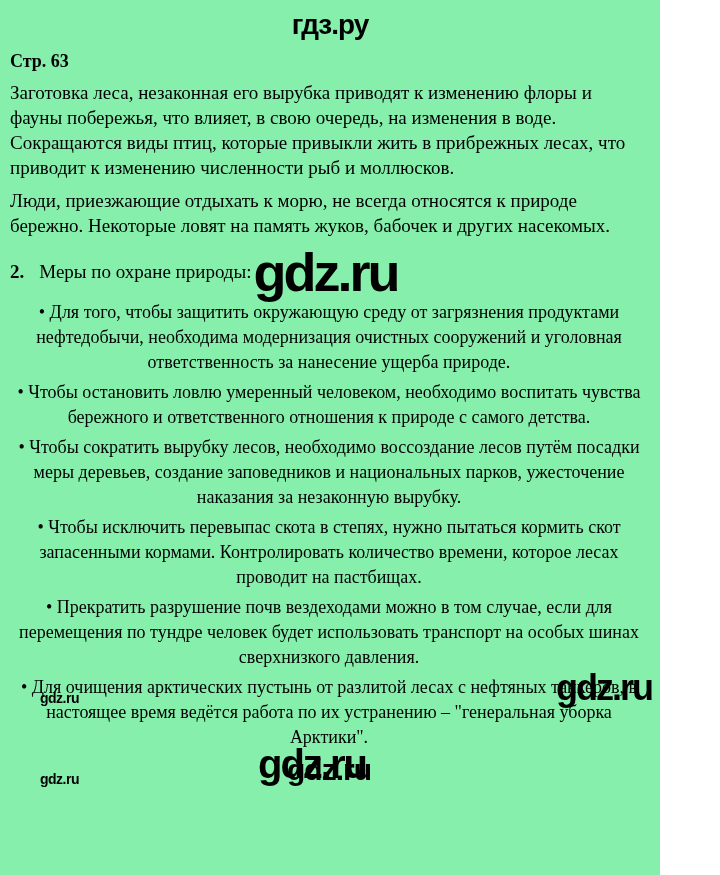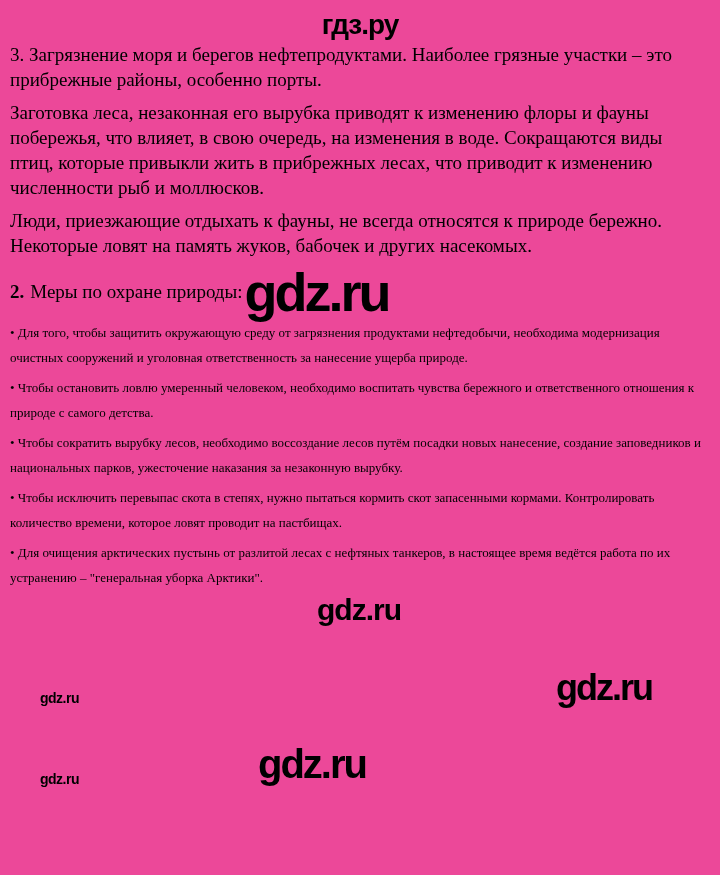--- a/index.html
+++ b/index.html
@@ -1,19 +1,19 @@
 <!DOCTYPE html>
 <html><head>
 <meta charset="utf-8">
 <style>
   html,body{margin:0;padding:0;background:#ffffff;}
   .page{
     position:relative;
-    width:720px;height:875px;
-    background:#ec4899;color:#000;
+    width:660px;height:875px;
+    background:#86efac;color:#000;
     overflow:hidden;
     font-family:"Liberation Serif", serif;
   }
   .header-logo{
     padding-top:8px;
     text-align:center;
     font-family:"Liberation Sans", sans-serif;
     font-weight:bold;
     font-size:28px;line-height:1.2;
     letter-spacing:-1px;
@@ -28,28 +28,28 @@
     margin:0 0 8px 0;
     font-size:19px;line-height:25px;
   }
   .section-row{
     display:flex;align-items:center;
     height:52px;
     margin:8px 0 2px 0;
     overflow:visible;
   }
   .section-number{font-weight:bold;font-size:19px;}
-  .section-title{font-size:19px;margin-left:6px;}
+  .section-title{font-size:19px;margin-left:15px;}
   .wm{
     font-family:"Liberation Sans", sans-serif;
     font-weight:bold;color:#000;
     line-height:1;white-space:nowrap;
   }
   .wm-xl{font-size:54px;letter-spacing:-3px;margin-left:2px;}
-  .measures p{margin:0 0 5px 0;font-size:13px;line-height:25px;}
+  .measures p{margin:0 0 5px 0;font-size:18px;line-height:25px;text-align:center;}
   .wm-abs{position:absolute;}
   .wm-md-right{top:670px;left:556px;font-size:36px;letter-spacing:-2px;}
   .wm-sm-1{top:691px;left:40px;font-size:14px;letter-spacing:-0.5px;}
   .wm-md-bottom{top:744px;left:258px;font-size:40px;letter-spacing:-2px;}
   .wm-sm-2{top:772px;left:40px;font-size:14px;letter-spacing:-0.5px;}
   .footer-logo{
     margin-top:2px;
     text-align:center;
     font-family:"Liberation Sans", sans-serif;
     font-weight:bold;
@@ -59,36 +59,37 @@
 </style>
 </head>
 <body>
 
 <div class="page">
 
   <div class="header-logo">гдз.ру</div>
 
   <div class="content">
 
+    <div class="page-label">Стр. 63</div>
 
-    <p class="body-par">3. Загрязнение моря и берегов нефтепродуктами. Наиболее грязные участки – это прибрежные районы, особенно порты.</p>
     <p class="body-par">Заготовка леса, незаконная его вырубка приводят к изменению флоры и фауны побережья, что влияет, в свою очередь, на изменения в воде. Сокращаются виды птиц, которые привыкли жить в прибрежных лесах, что приводит к изменению численности рыб и моллюсков.</p>
-    <p class="body-par">Люди, приезжающие отдыхать к фауны, не всегда относятся к природе бережно. Некоторые ловят на память жуков, бабочек и других насекомых.</p>
+    <p class="body-par">Люди, приезжающие отдыхать к морю, не всегда относятся к природе бережно. Некоторые ловят на память жуков, бабочек и других насекомых.</p>
 
     <div class="section-row">
       <span class="section-number">2.</span>
       <span class="section-title">Меры по охране природы:</span>
       <span class="wm wm-xl">gdz.ru</span>
     </div>
 
     <div class="measures">
       <p>• Для того, чтобы защитить окружающую среду от загрязнения продуктами нефтедобычи, необходима модернизация очистных сооружений и уголовная ответственность за нанесение ущерба природе.</p>
       <p>• Чтобы остановить ловлю умеренный человеком, необходимо воспитать чувства бережного и ответственного отношения к природе с самого детства.</p>
-      <p>• Чтобы сократить вырубку лесов, необходимо воссоздание лесов путём посадки новых нанесение, создание заповедников и национальных парков, ужесточение наказания за незаконную вырубку.</p>
-      <p>• Чтобы исключить перевыпас скота в степях, нужно пытаться кормить скот запасенными кормами. Контролировать количество времени, которое ловят проводит на пастбищах.</p>
+      <p>• Чтобы сократить вырубку лесов, необходимо воссоздание лесов путём посадки меры деревьев, создание заповедников и национальных парков, ужесточение наказания за незаконную вырубку.</p>
+      <p>• Чтобы исключить перевыпас скота в степях, нужно пытаться кормить скот запасенными кормами. Контролировать количество времени, которое лесах проводит на пастбищах.</p>
+      <p>• Прекратить разрушение почв вездеходами можно в том случае, если для перемещения по тундре человек будет использовать транспорт на особых шинах сверхнизкого давления.</p>
       <p>• Для очищения арктических пустынь от разлитой лесах с нефтяных танкеров, в настоящее время ведётся работа по их устранению – "генеральная уборка Арктики".</p>
     </div>
 
     <div class="footer-logo">gdz.ru</div>
 
   </div>
 
   <span class="wm wm-abs wm-md-right">gdz.ru</span>
   <span class="wm wm-abs wm-sm-1">gdz.ru</span>
   <span class="wm wm-abs wm-md-bottom">gdz.ru</span>

